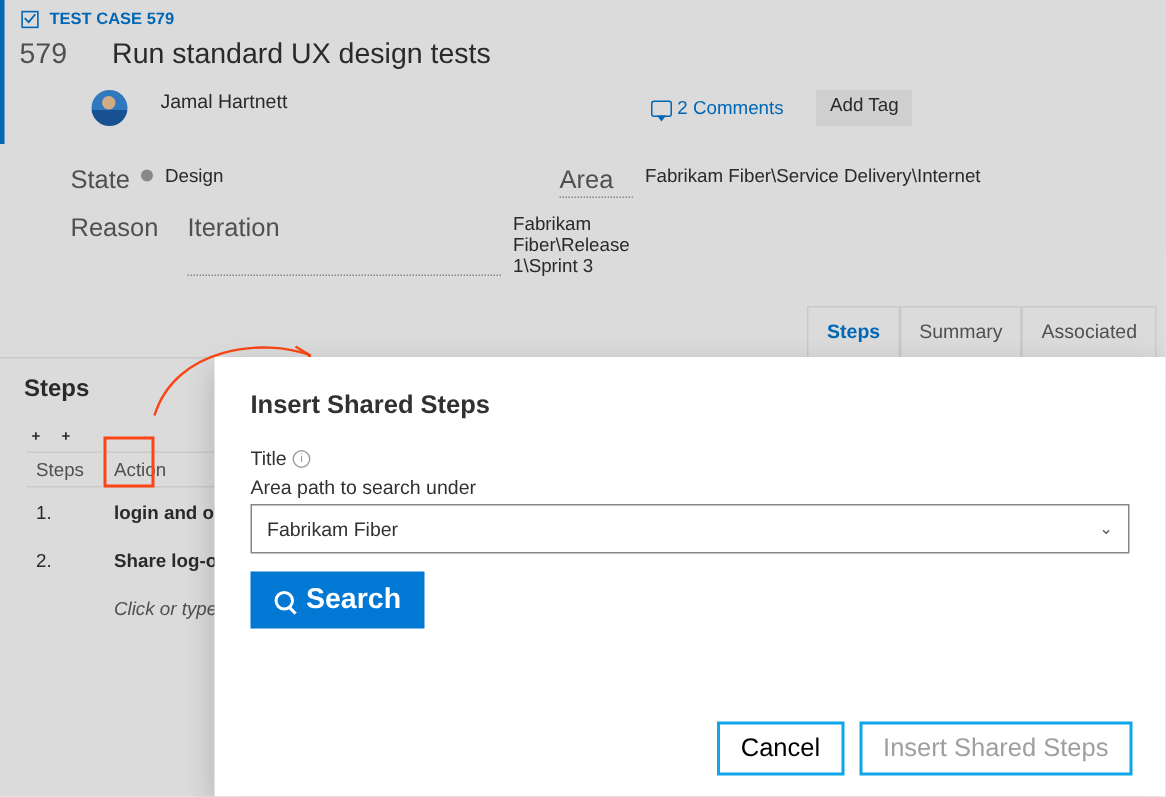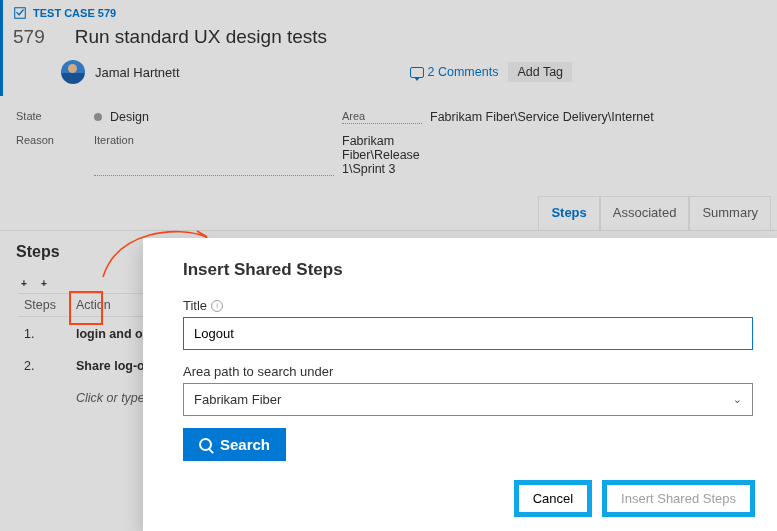--- a/index.html
+++ b/index.html
@@ -34,23 +34,22 @@
   .title-row {
     display: flex;
     align-items: center;
     gap: 30px;
     margin-top: 6px;
     font-size: 19px;
   }
   .title-row .id { color: #605e5c; }
   .assignee-row {
     display: flex;
-    align-items: center;
     margin-top: 12px;
-    gap: 10px;
+    gap: 22px;
     padding-left: 48px;
   }
   .avatar {
     width: 24px;
     height: 24px;
     border-radius: 50%;
     background: linear-gradient(#3a8dde 0 55%, #1b5faa 55%);
     position: relative;
   }
   .avatar::after{
@@ -77,21 +76,21 @@
   
   .fields {
     display: grid;
     grid-template-columns: 70px 240px 80px 1fr;
     row-gap: 10px;
     column-gap: 8px;
     padding: 14px 16px 10px 16px;
     font-size: 12.5px;
     color: #605e5c;
   }
-  .fields .lbl { color: #605e5c; font-size: 11px; }
+  .fields .lbl { color: #605e5c; font-size: 17px; margin-left: 31px; }
   .fields .val { color: #323130; }
   .u-underline { border-bottom: 1px dotted #a19f9d; display:inline-block; padding-bottom:1px;}
   .state-dot { width:8px;height:8px;border-radius:50%;background:#a19f9d;display:inline-block;margin-right:8px;}
   .lock-icon { color:#a19f9d; margin-right:6px; font-size:11px;}
   
   .tabs {
     display: flex;
     justify-content: flex-end;
     gap: 0;
     border-bottom: 1px solid #edebe9;
@@ -165,21 +164,21 @@
   }
   
   .dialog {
     position: absolute;
     top: 238px;
     left: 143px;
     right: 0;
     bottom: 0;
     background: #fff;
     box-shadow: 0 8px 20px rgba(0,0,0,0.2);
-    padding: 22px 24px 14px 40px;
+    padding: 22px 24px 14px 24px;
   }
   .dialog h2 { font-size: 17px; font-weight: 600; margin-bottom: 18px;}
   .dlg-label { font-size: 13px; color: #323130; margin-bottom:4px; display:flex; align-items:center; gap:4px;}
   .info-icon {
     width:12px;height:12px;border:1px solid #a19f9d;border-radius:50%;
     display:inline-flex;align-items:center;justify-content:center;
     font-size:8px;color:#a19f9d;
   }
   .dlg-input {
     width: 100%;
@@ -196,21 +195,21 @@
     font-size: 13px;
     margin-bottom: 12px;
     display:flex; justify-content:space-between; align-items:center;
     cursor:pointer;
   }
   .search-btn {
     background: #0078d4;
     color: #fff;
     border: none;
     padding: 8px 16px;
-    font-size: 15px;
+    font-size: 19px;
     font-weight: 600;
     display: inline-flex;
     align-items: center;
     gap: 8px;
     cursor: pointer;
   }
   .search-icon {
     width:13px;height:13px;border:2px solid #fff;border-radius:50%;position:relative;
   }
   .search-icon::after{
@@ -218,22 +217,22 @@
     bottom:-3px;right:-4px;transform:rotate(45deg);
   }
   .dialog-footer {
     position: absolute;
     right: 22px; bottom: 14px;
     display: flex;
     gap: 10px;
   }
   .btn {
     padding: 6px 14px;
-    font-size: 13px;
-    border: 5px solid #0ea5e9;
+    font-size: 17px;
+    border: 2px solid #0ea5e9;
     background:#fff;
     cursor:pointer;
   }
   .btn.disabled { color:#a19f9d; cursor:default;}
   .comment-icon{
     width:14px;height:11px;border:1.5px solid #0078d4;border-radius:2px;position:relative;
   }
   .comment-icon::after{
     content:"";position:absolute;bottom:-4px;left:3px;width:0;height:0;
     border-left:3px solid transparent;border-right:3px solid transparent;border-top:4px solid #0078d4;
@@ -275,22 +274,22 @@
     <span class="lbl u-underline">Area</span>
     <span class="val">Fabrikam Fiber\Service Delivery\Internet</span>
 
     <span class="lbl">Reason</span>
     <span class="lbl u-underline">Iteration</span>
     <span class="val">Fabrikam Fiber\Release 1\Sprint 3</span>
   </div>
 
   <div class="tabs">
     <div class="tab active framed">Steps</div>
+    <div class="tab framed">Summary</div>
     <div class="tab framed">Associated</div>
-    <div class="tab framed">Summary</div>
   </div>
 
   <div class="steps-section">
     <div class="steps-hdr">Steps</div>
     <div class="toolbar">
       <span style="position:relative">
         <span class="tool tool-step"></span>
         <span class="plus-mini">+</span>
       </span>
       <span style="position:relative">
@@ -329,21 +328,20 @@
   <path d="M110 14 L100 8 M110 14 L102 22" fill="none" stroke="#fa4616" stroke-width="1.6"></path>
 </svg>
 
 <div class="dialog">
   <h2>Insert Shared Steps</h2>
 
   <div class="dlg-label">
     <span>Title</span>
     <span class="info-icon">i</span>
   </div>
-  <input class="dlg-input" value="Logout" style="">
 
   <div class="dlg-label">Area path to search under</div>
   <div class="dlg-select">
     <span>Fabrikam Fiber</span>
     <span class="chev">⌄</span>
   </div>
 
   <button class="search-btn">
     <span class="search-icon"></span>
     <span>Search</span>

